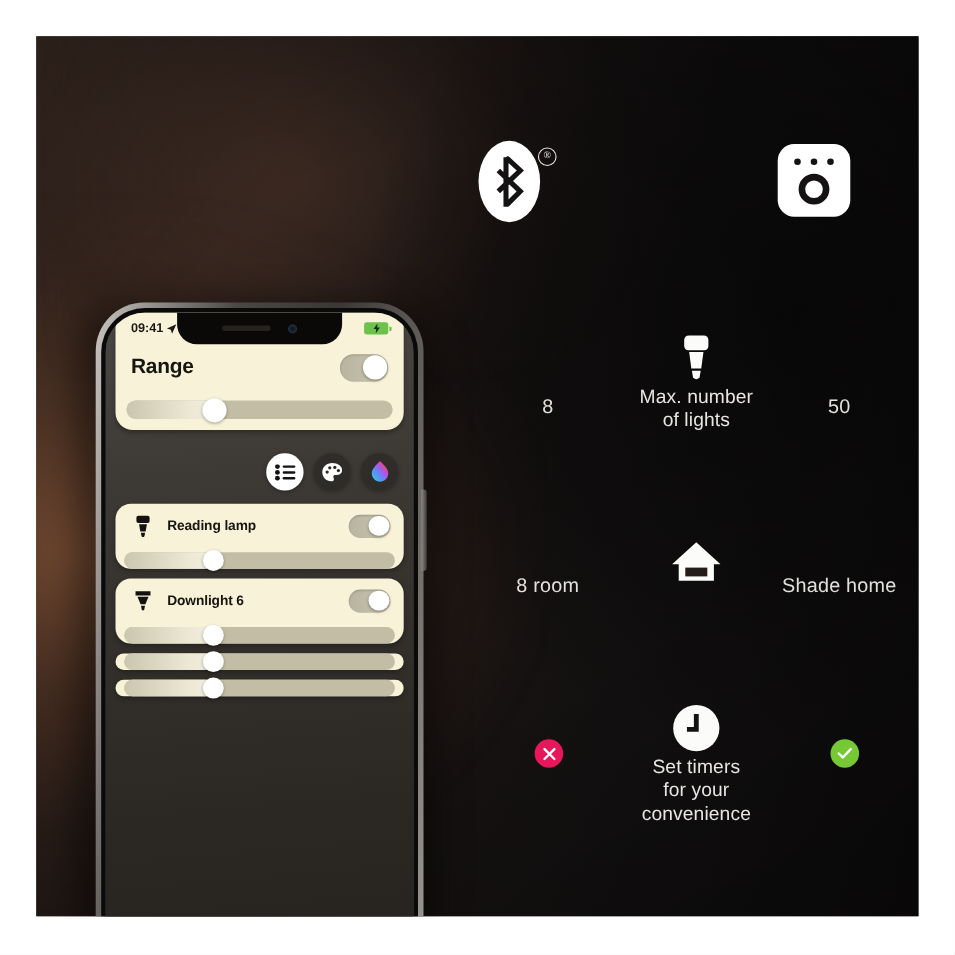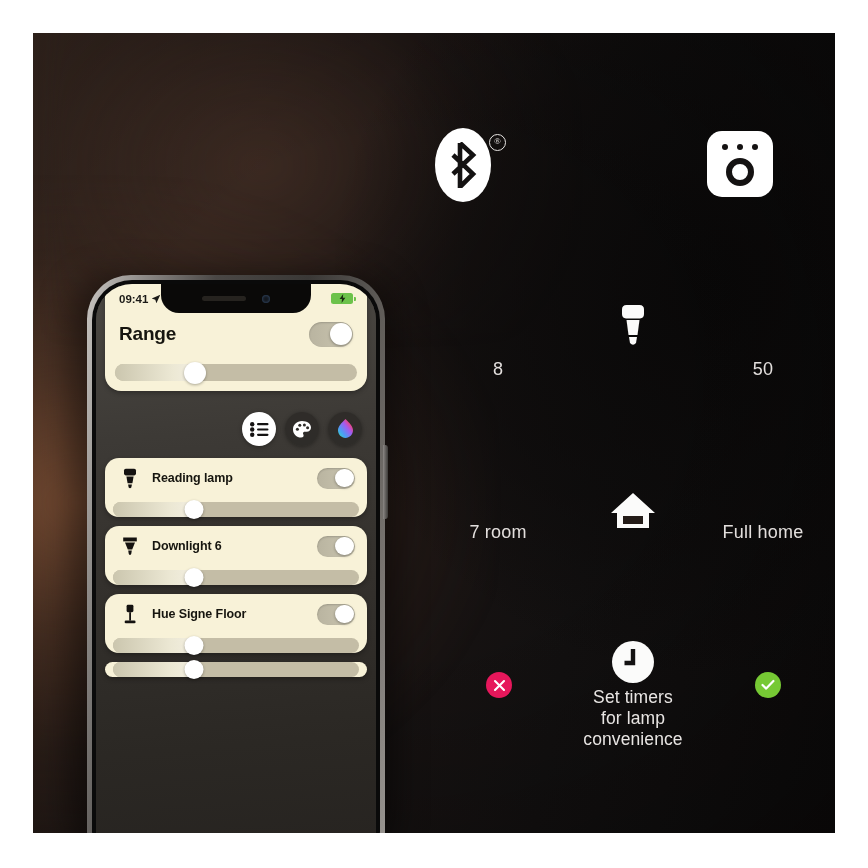--- a/index.html
+++ b/index.html
@@ -415,56 +415,58 @@
       <div class="cmp-side left">8</div>
 
       <div class="cmp-center">
         <div class="cmp-icon">
           <svg width="34" height="44" viewBox="0 0 34 44">
             <path d="M6 6.5 Q6 2 10.5 2 L23.5 2 Q28 2 28 6.5 L28 11 Q28 15 24 15.5 L10 15.5 Q6 15 6 11 Z" fill="#fbfbfa"></path>
             <path d="M10.5 17 L23.5 17 L21.5 32 L12.5 32 Z" fill="#fbfbfa"></path>
             <path d="M13 34 L21 34 L20 40 Q17 43.5 14 40 Z" fill="#fbfbfa"></path>
           </svg>
         </div>
+        <div class="cmp-label">Max. number
+of lights</div>
       </div>
 
       <div class="cmp-side right">50</div>
     </div>
 
     <div class="cmp-row" id="row-range">
-      <div class="cmp-side left">7 room</div>
+      <div class="cmp-side left">8 room</div>
 
       <div class="cmp-center">
         <div class="cmp-icon">
           <svg width="48" height="40" viewBox="0 0 48 40">
             <path d="M24 2 L46 22 L40 22 L40 37 L8 37 L8 22 L2 22 Z" fill="#fbfbfa"></path>
             <rect x="14" y="25" width="20" height="8" fill="#241c18"></rect>
           </svg>
         </div>
       </div>
 
-      <div class="cmp-side right">Full home</div>
+      <div class="cmp-side right">Shade home</div>
     </div>
 
     <div class="cmp-row" id="row-timers">
       <div class="badge no">
         <svg width="13" height="13" viewBox="0 0 13 13">
           <path d="M2 2 L11 11 M11 2 L2 11" stroke="#ffffff" stroke-width="2.1" stroke-linecap="round"></path>
         </svg>
       </div>
 
       <div class="cmp-center">
         <div class="cmp-icon">
           <svg width="44" height="44" viewBox="0 0 44 44">
             <circle cx="22" cy="22" r="21" fill="#fbfbfa"></circle>
             <path d="M22 9 L22 23 L13.5 23" fill="none" stroke="#141212" stroke-width="4.4" stroke-linecap="butt" stroke-linejoin="miter"></path>
           </svg>
         </div>
         <div class="cmp-label">Set timers
-for lamp
+for your
 convenience</div>
       </div>
 
       <div class="badge yes">
         <svg width="14" height="12" viewBox="0 0 14 12">
           <path d="M1.5 6 L5.2 9.6 L12.4 2" fill="none" stroke="#ffffff" stroke-width="2.2" stroke-linecap="round" stroke-linejoin="round"></path>
         </svg>
       </div>
     </div>
 
@@ -594,34 +596,20 @@
                     <div class="knob"></div>
                   </div>
                 </div>
                 <div class="slider slider-sm">
                   <div class="fill" style="width:33%"></div>
                   <div class="knob" style="left:33%"></div>
                 </div>
               </div>
 
               <div class="card light-card">
-                <div class="light-row">
-                  <div class="light-icon">
-                    <svg width="16" height="21" viewBox="0 0 16 21">
-                      <rect x="4.6" y="0.8" width="6.8" height="7.4" rx="1.4" fill="#141210"></rect>
-                      <rect x="7.2" y="8.2" width="1.8" height="8.4" fill="#141210"></rect>
-                      <rect x="2.6" y="16.6" width="11" height="2.6" rx="1.3" fill="#141210"></rect>
-                    </svg>
-                  </div>
-                  <div class="light-name">Hue Signe Floor</div>
-                  <div class="flex1"></div>
-                  <div class="toggle toggle-sm">
-                    <div class="knob"></div>
-                  </div>
-                </div>
                 <div class="slider slider-sm">
                   <div class="fill" style="width:33%"></div>
                   <div class="knob" style="left:33%"></div>
                 </div>
               </div>
 
               <div class="card light-card">
                 <div class="slider slider-sm">
                   <div class="fill" style="width:33%"></div>
                   <div class="knob" style="left:33%"></div>

